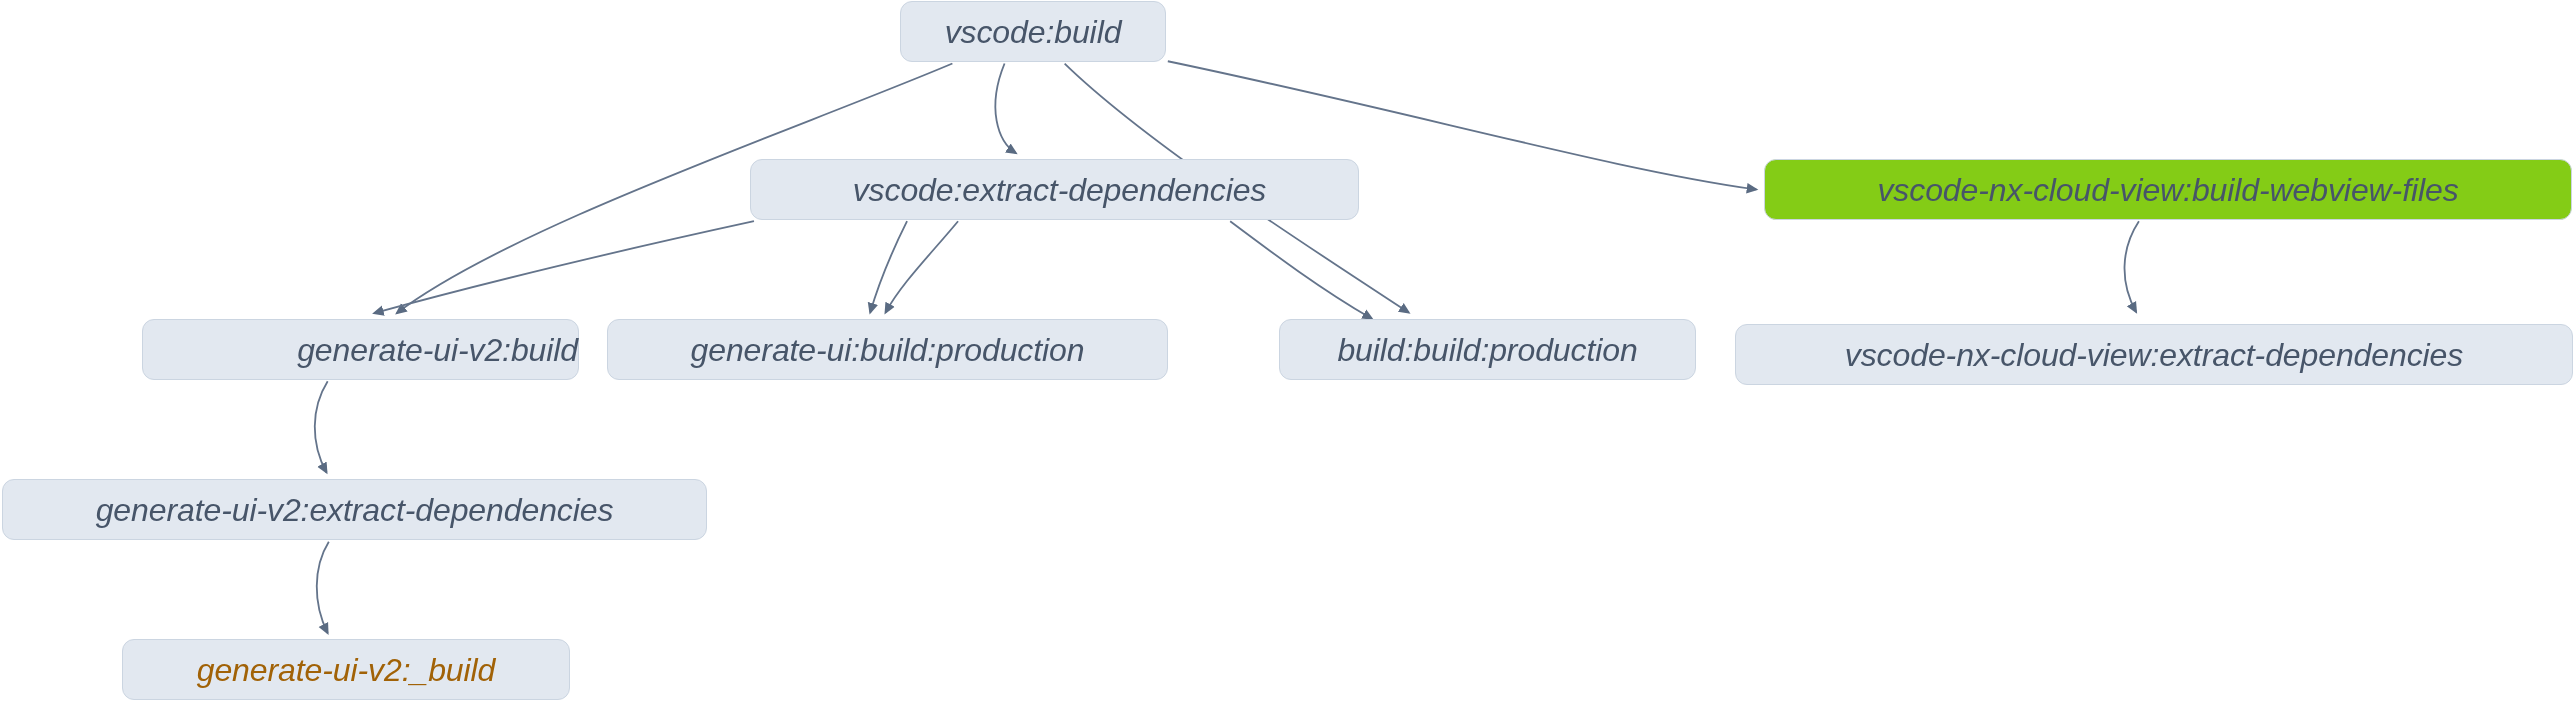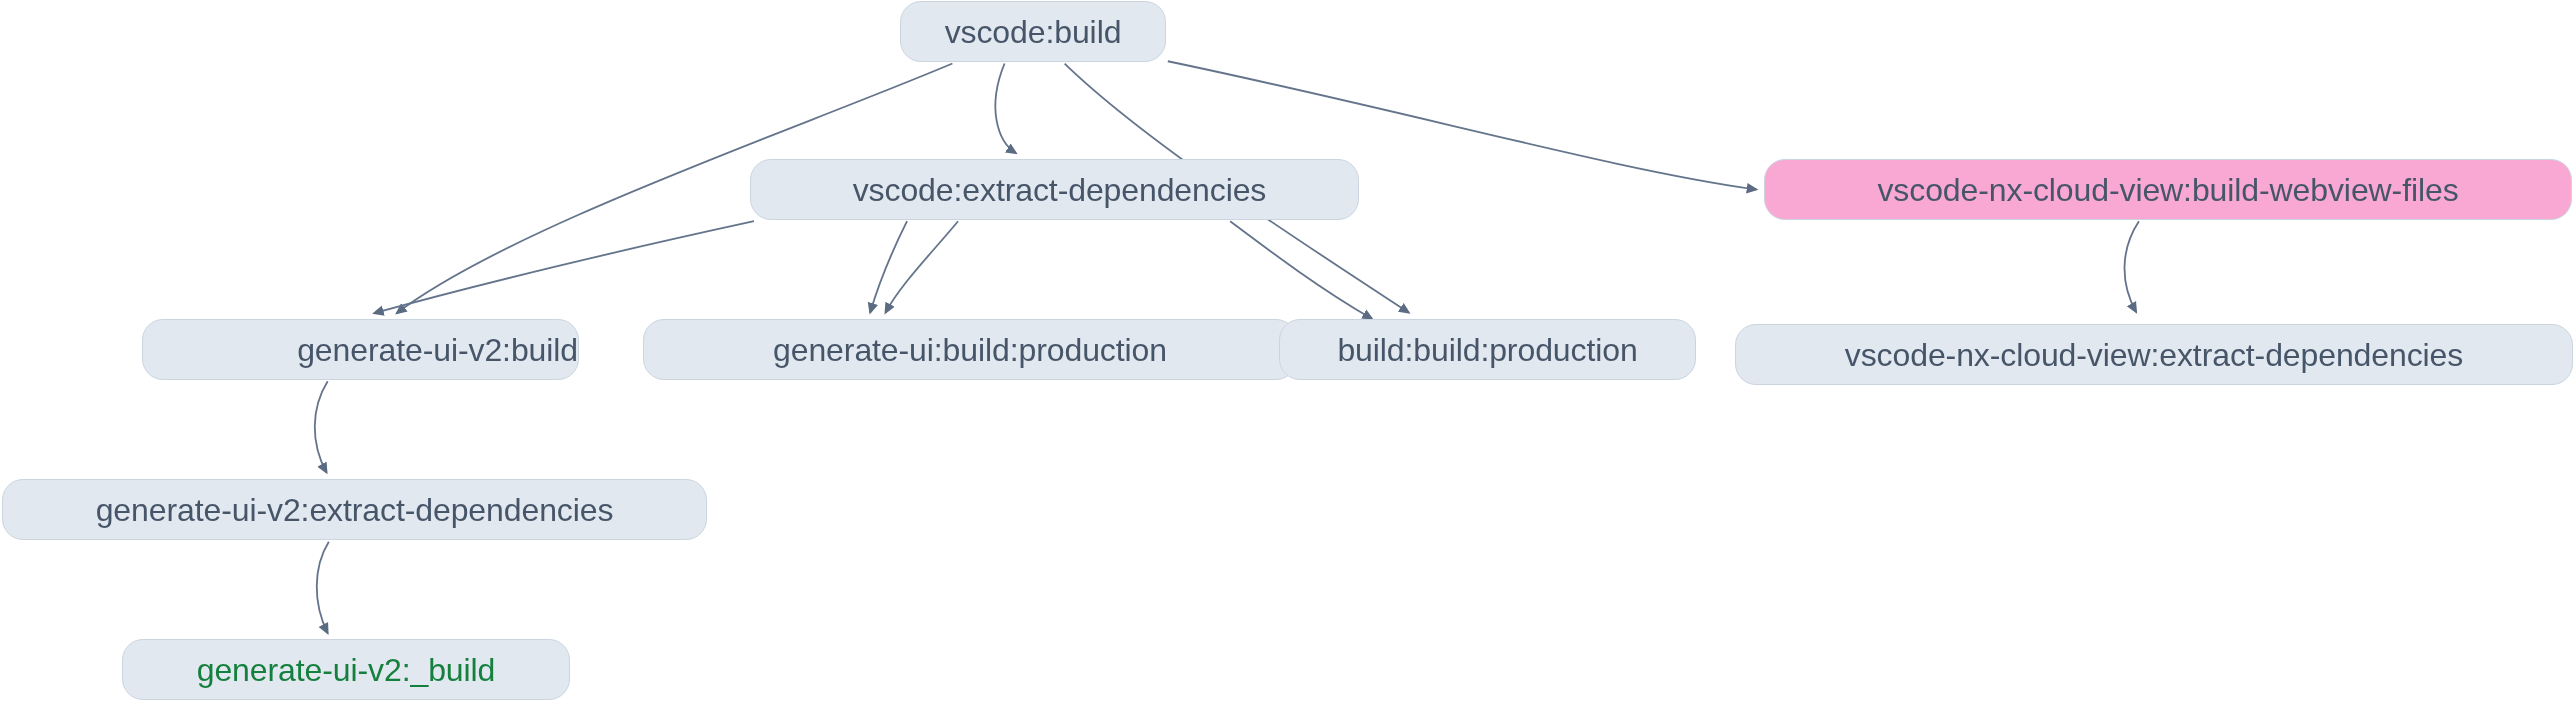--- a/index.html
+++ b/index.html
@@ -41,22 +41,23 @@
     height: 709px;
   }
   .task-node {
     position: absolute;
     box-sizing: border-box;
     display: flex;
     align-items: center;
     justify-content: center;
     background: #e2e8f0;
     border: 1.1px solid #cbd5e1;
-    border-radius: 21px;
+    border-radius: 12px;
     cursor: pointer;
+    font-style: italic;
   }
   .task-node-label {
     font-family: "Liberation Sans", sans-serif;
     font-size: 32px;
     line-height: 1;
     color: #475569;
     white-space: nowrap;
     letter-spacing: -0.1px;
   }
 </style>
@@ -86,37 +87,37 @@
       </g>
   </svg>
 
   <div id="node-layer">
       <div class="task-node" style="left: 900px; top: 1.1px; width: 266px; height: 61px; background: rgb(226, 232, 240); border-color: rgb(203, 213, 225);">
         <span class="task-node-label" style="color: rgb(71, 85, 105);">vscode:build</span>
       </div>
       <div class="task-node" style="left: 750px; top: 159px; width: 609px; height: 61px; background: rgb(226, 232, 240); border-color: rgb(203, 213, 225); padding-left: 10px;">
         <span class="task-node-label" style="color: rgb(71, 85, 105);">vscode:extract-dependencies</span>
       </div>
-      <div class="task-node" style="left: 1764px; top: 159px; width: 808px; height: 61px; background: #f9a8d4; border-color: rgb(203, 213, 225);">
+      <div class="task-node" style="left: 1764px; top: 159px; width: 808px; height: 61px; background: #84cc16; border-color: rgb(203, 213, 225);">
         <span class="task-node-label" style="color: rgb(71, 85, 105);">vscode-nx-cloud-view:build-webview-files</span>
       </div>
       <div class="task-node" style="left: 142px; top: 319px; width: 437px; height: 61px; background: rgb(226, 232, 240); border-color: rgb(203, 213, 225); justify-content: flex-end;">
         <span class="task-node-label" style="color: rgb(71, 85, 105);">generate-ui-v2:build</span>
       </div>
-      <div class="task-node" style="left: 607px; top: 319px; width: 654px; height: 61px; background: rgb(226, 232, 240); border-color: rgb(203, 213, 225); margin-left: 36px;">
+      <div class="task-node" style="left: 607px; top: 319px; width: 561px; height: 61px; background: rgb(226, 232, 240); border-color: rgb(203, 213, 225);">
         <span class="task-node-label" style="color: rgb(71, 85, 105);">generate-ui:build:production</span>
       </div>
       <div class="task-node" style="left: 1279px; top: 319px; width: 417px; height: 61px; background: rgb(226, 232, 240); border-color: rgb(203, 213, 225);">
         <span class="task-node-label" style="color: rgb(71, 85, 105);">build:build:production</span>
       </div>
       <div class="task-node" style="left: 1735px; top: 324px; width: 838px; height: 61px; background: rgb(226, 232, 240); border-color: rgb(203, 213, 225);">
         <span class="task-node-label" style="color: rgb(71, 85, 105);">vscode-nx-cloud-view:extract-dependencies</span>
       </div>
       <div class="task-node" style="left: 2px; top: 479px; width: 705px; height: 61px; background: rgb(226, 232, 240); border-color: rgb(203, 213, 225);">
         <span class="task-node-label" style="color: rgb(71, 85, 105);">generate-ui-v2:extract-dependencies</span>
       </div>
       <div class="task-node" style="left: 122px; top: 639px; width: 448px; height: 61px; background: rgb(226, 232, 240); border-color: rgb(203, 213, 225);">
-        <span class="task-node-label" style="color: #15803d;">generate-ui-v2:_build</span>
+        <span class="task-node-label" style="color: #a16207;">generate-ui-v2:_build</span>
       </div>
     </div>
 
 </div>
 
 
 </body></html>

